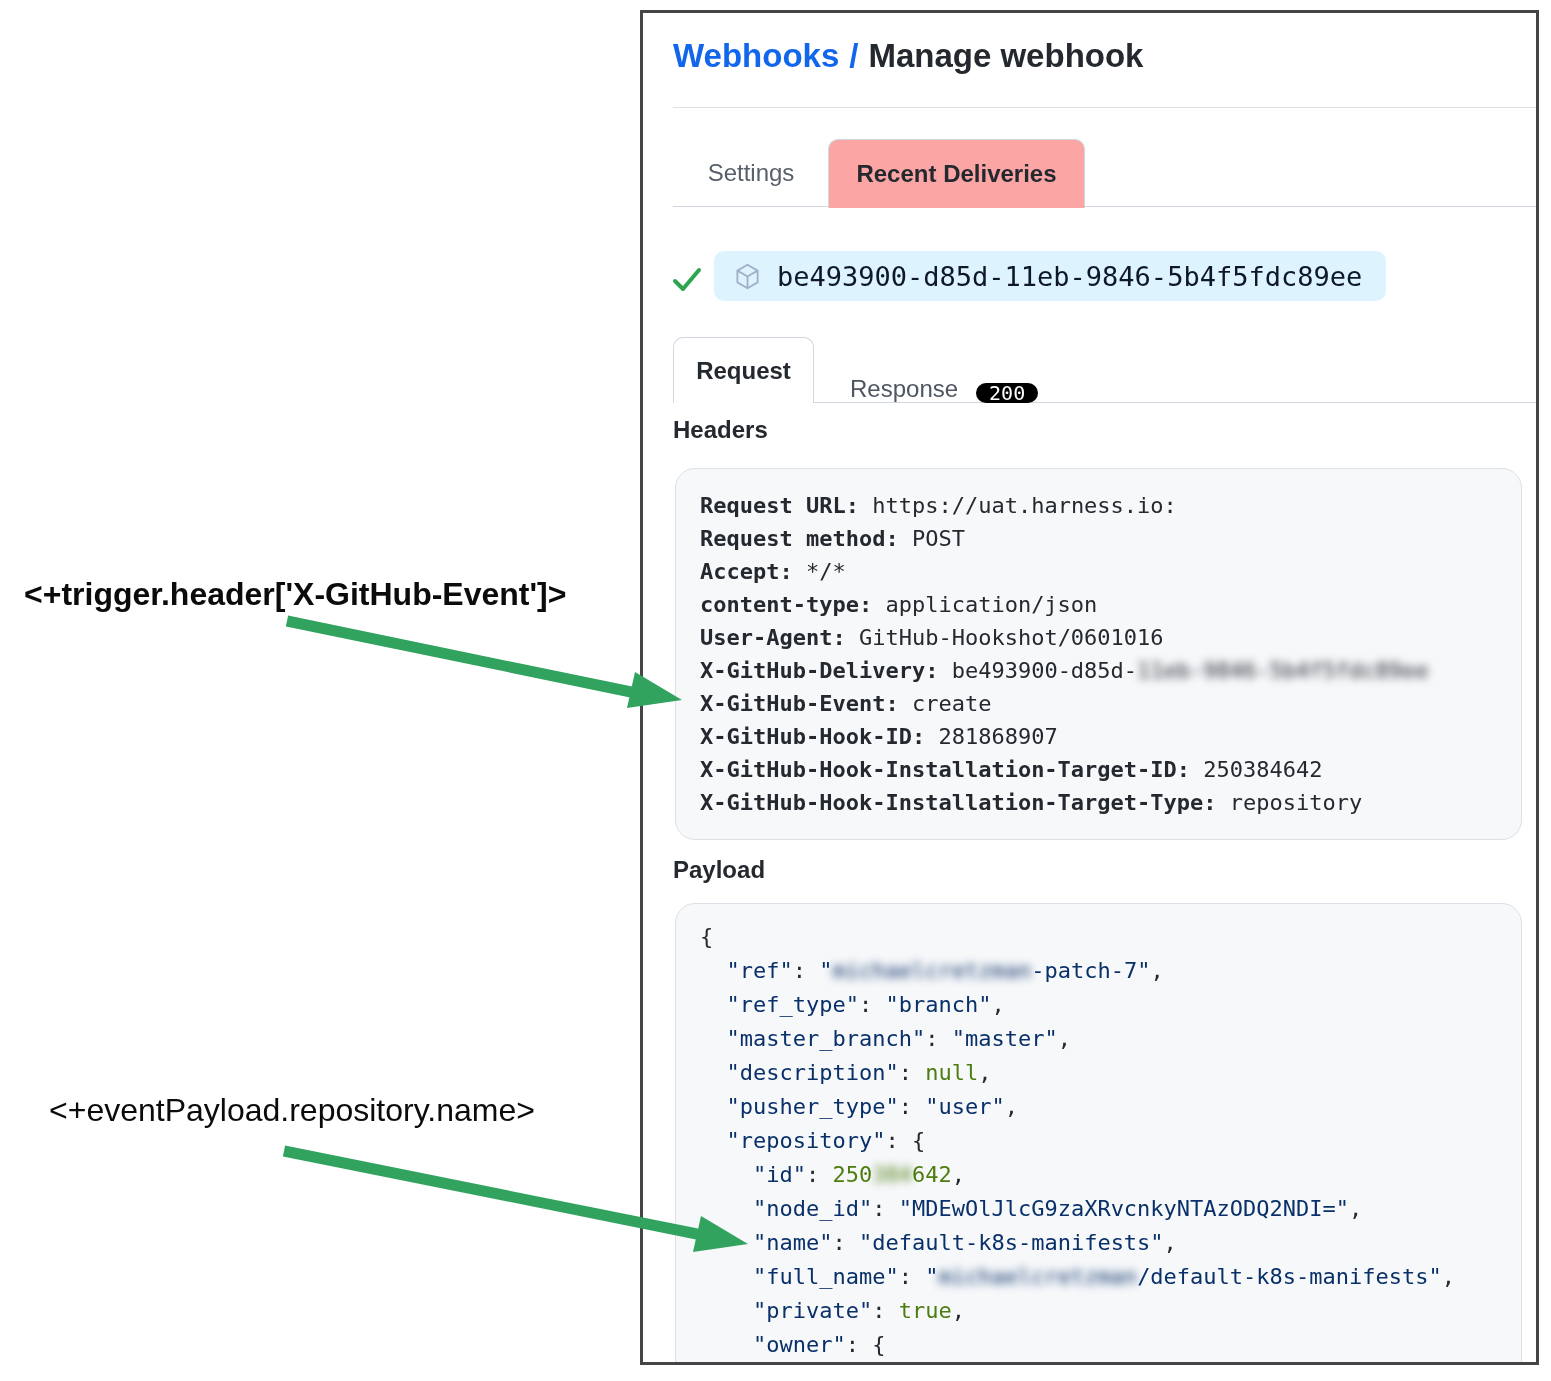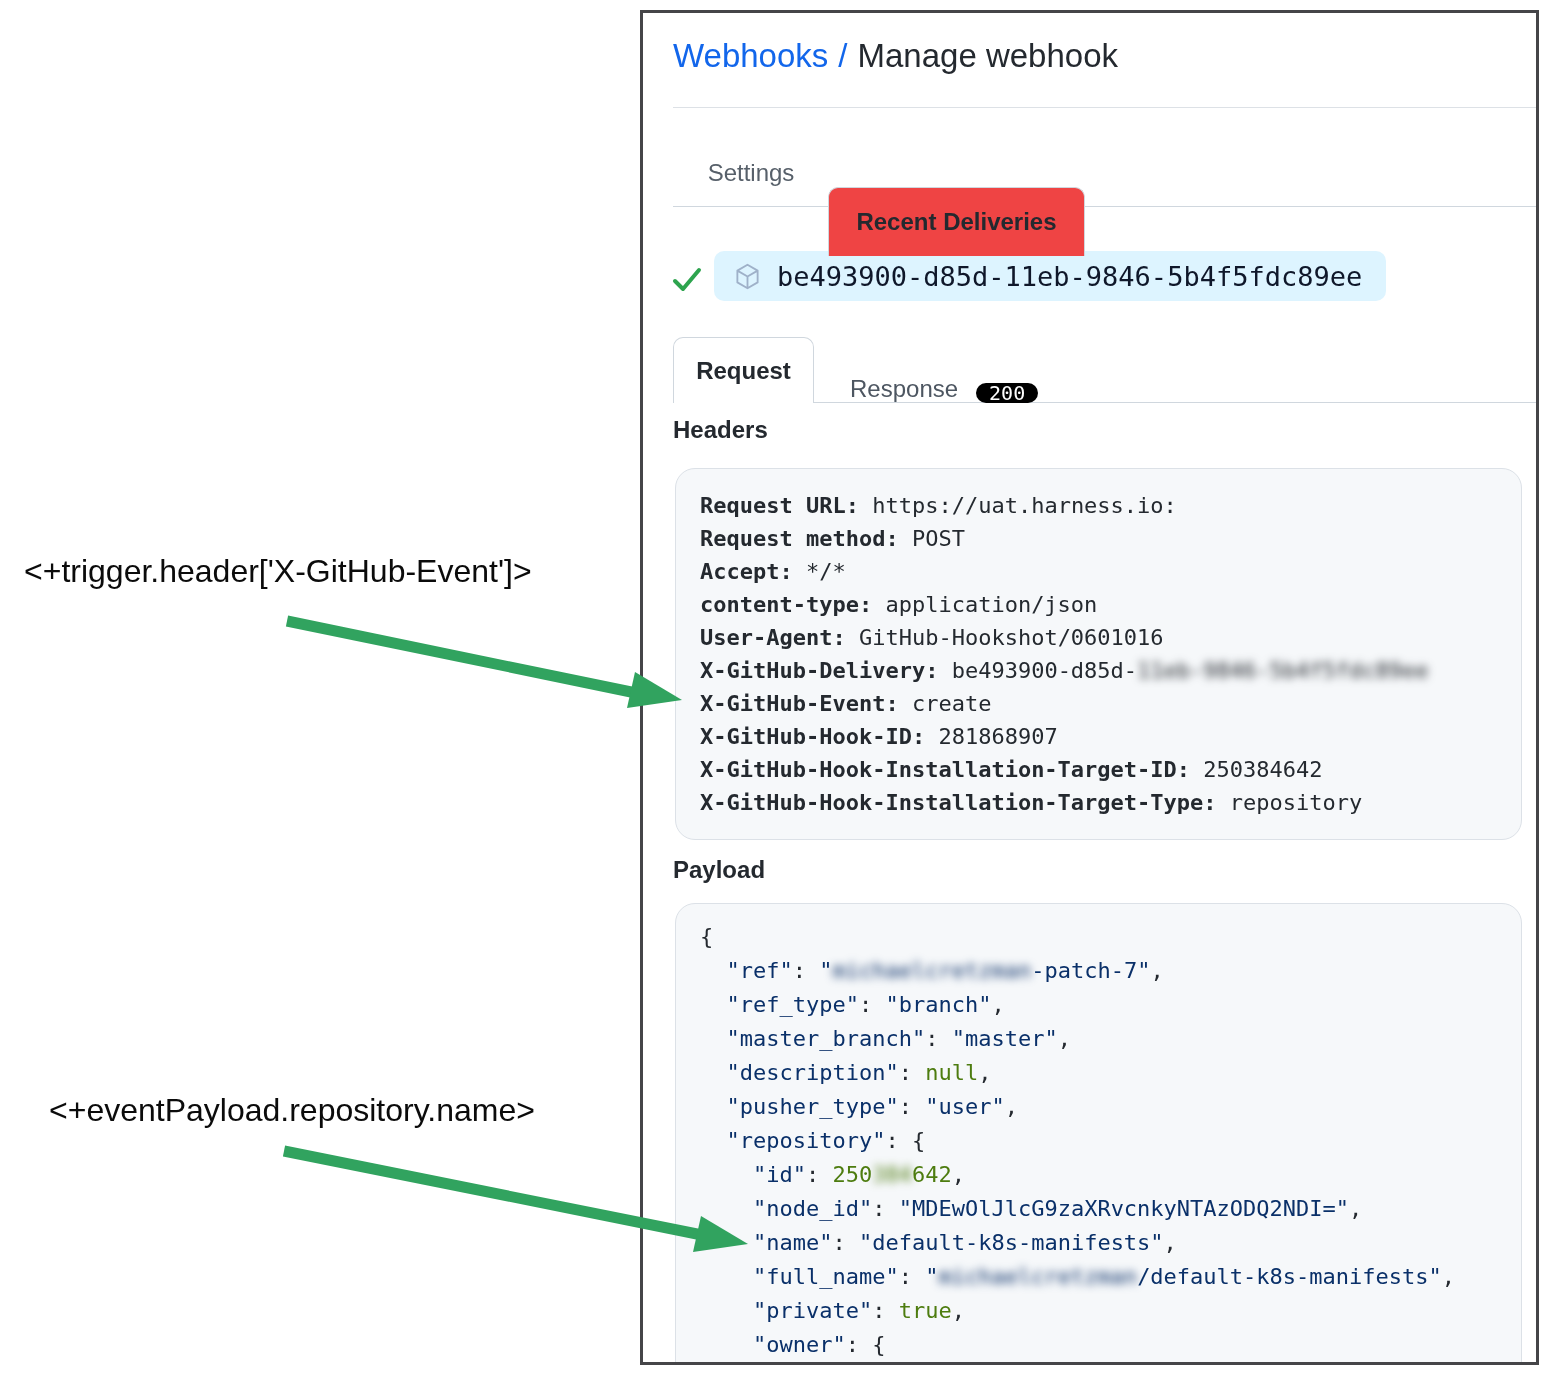--- a/index.html
+++ b/index.html
@@ -1,47 +1,47 @@
 <!DOCTYPE html>
 <html><head>
 <meta charset="utf-8">
 <style>
   html,body{margin:0;padding:0;background:#ffffff;}
   body{width:1551px;height:1381px;position:relative;overflow:hidden;
        font-family:"Liberation Sans",sans-serif;color:#24292f;}
 
   
   .note{position:absolute;font-size:32px;color:#0b0b0b;white-space:nowrap;}
-  #note1{left:24px;top:553px;}
+  #note1{left:24px;top:576px;font-weight:bold;}
   #note2{left:49px;top:1092px;}
   #arrow-layer{position:absolute;left:0;top:0;width:1551px;height:1381px;
                z-index:30;pointer-events:none;}
   .arrow{color:#31a35f;}
 
   
   #panel{position:absolute;left:640px;top:10px;width:899px;height:1355px;
          box-sizing:border-box;border:3px solid #454548;background:#fff;
          overflow:hidden;z-index:1;}
   #panel *{box-sizing:border-box;}
 
-  .page-title{position:absolute;left:30px;top:24px;font-size:33px;font-weight:400;
+  .page-title{position:absolute;left:30px;top:24px;font-size:33px;font-weight:700;
               color:#24292f;white-space:nowrap;}
   .page-title .crumb{color:#1266eb;text-decoration:none;cursor:pointer;}
   .page-title .sep{color:#1266eb;padding:0 10px 0 10px;}
   .title-divider{position:absolute;left:30px;right:0;top:94px;height:1px;background:#dde1e6;}
 
   
   .tabline1{position:absolute;left:30px;right:0;top:193px;height:1px;background:#d0d7de;z-index:1;}
   .tab-settings{position:absolute;left:30px;top:126px;width:156px;height:67px;
                 display:flex;align-items:center;justify-content:center;
                 font-size:24px;color:#57606a;cursor:pointer;z-index:1;}
   .tab-recent{position:absolute;left:185px;top:126px;width:257px;height:69px;
-              background:#ef4444;border:1px solid #d0d7de;border-bottom:none;
+              background:#fca5a5;border:1px solid #d0d7de;border-bottom:none;
               border-radius:10px 10px 0 0;display:flex;align-items:center;justify-content:center;
-              font-size:24px;font-weight:600;color:#24292f;z-index:2;cursor:pointer;margin-top:48px;}
+              font-size:24px;font-weight:600;color:#24292f;z-index:2;cursor:pointer;}
 
   
   .delivery-check{position:absolute;left:29px;top:252px;width:30px;height:30px;}
   .delivery-pill{position:absolute;left:71px;top:238px;height:50px;border-radius:10px;
                  background:#ddf4ff;display:flex;align-items:center;gap:16px;
                  padding:0 24px 0 20px;cursor:pointer;}
   .delivery-pill .uuid{font-family:"DejaVu Sans Mono",monospace;font-size:27px;color:#0f172a;white-space:nowrap;}
 
   
   .tabline2{position:absolute;left:30px;right:0;top:389px;height:1px;background:#d0d7de;z-index:1;}

